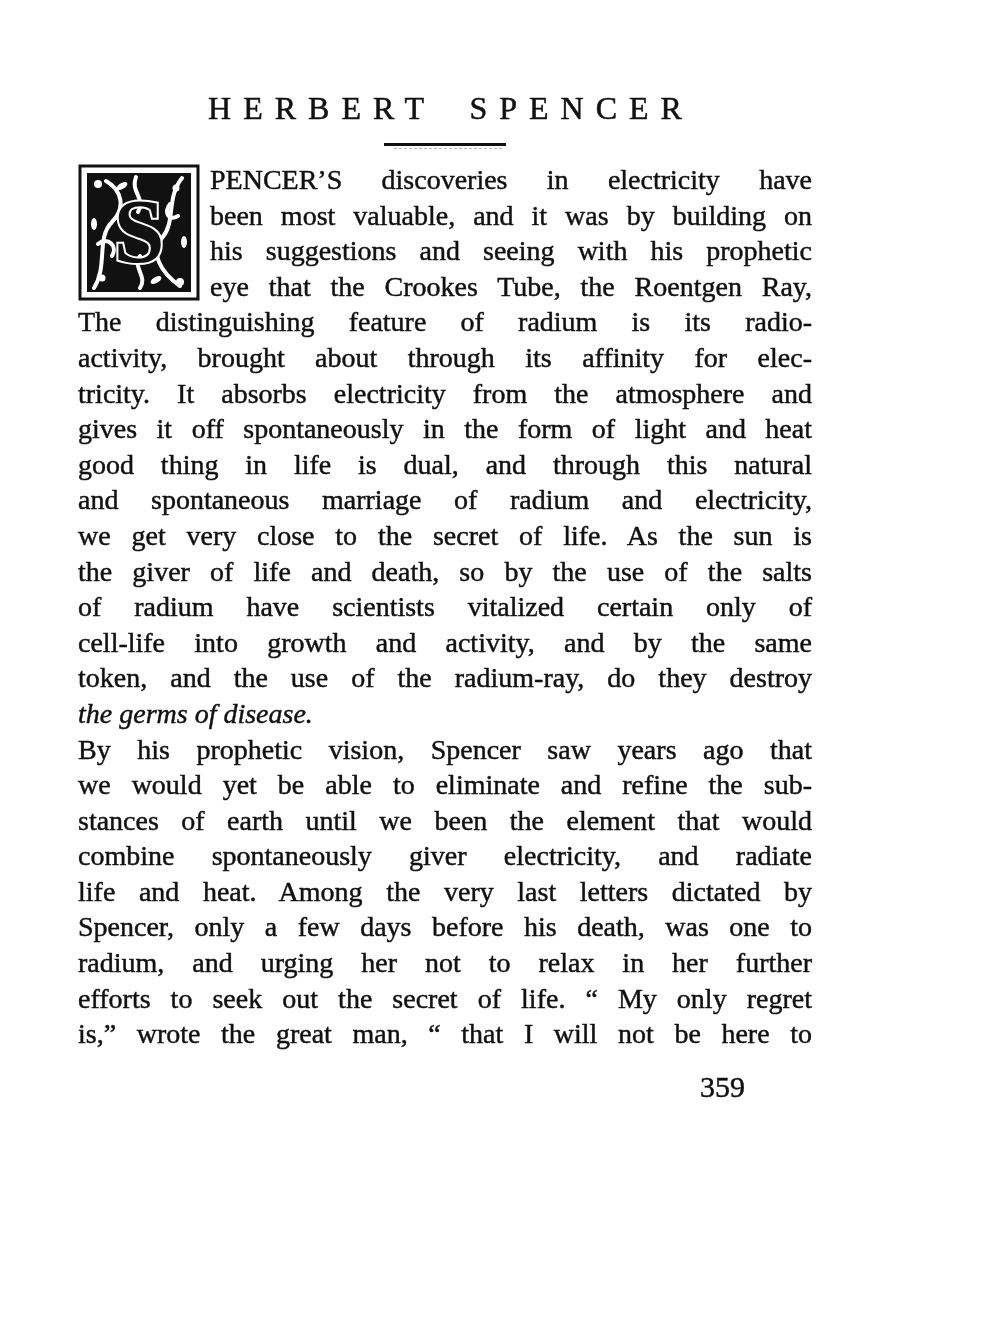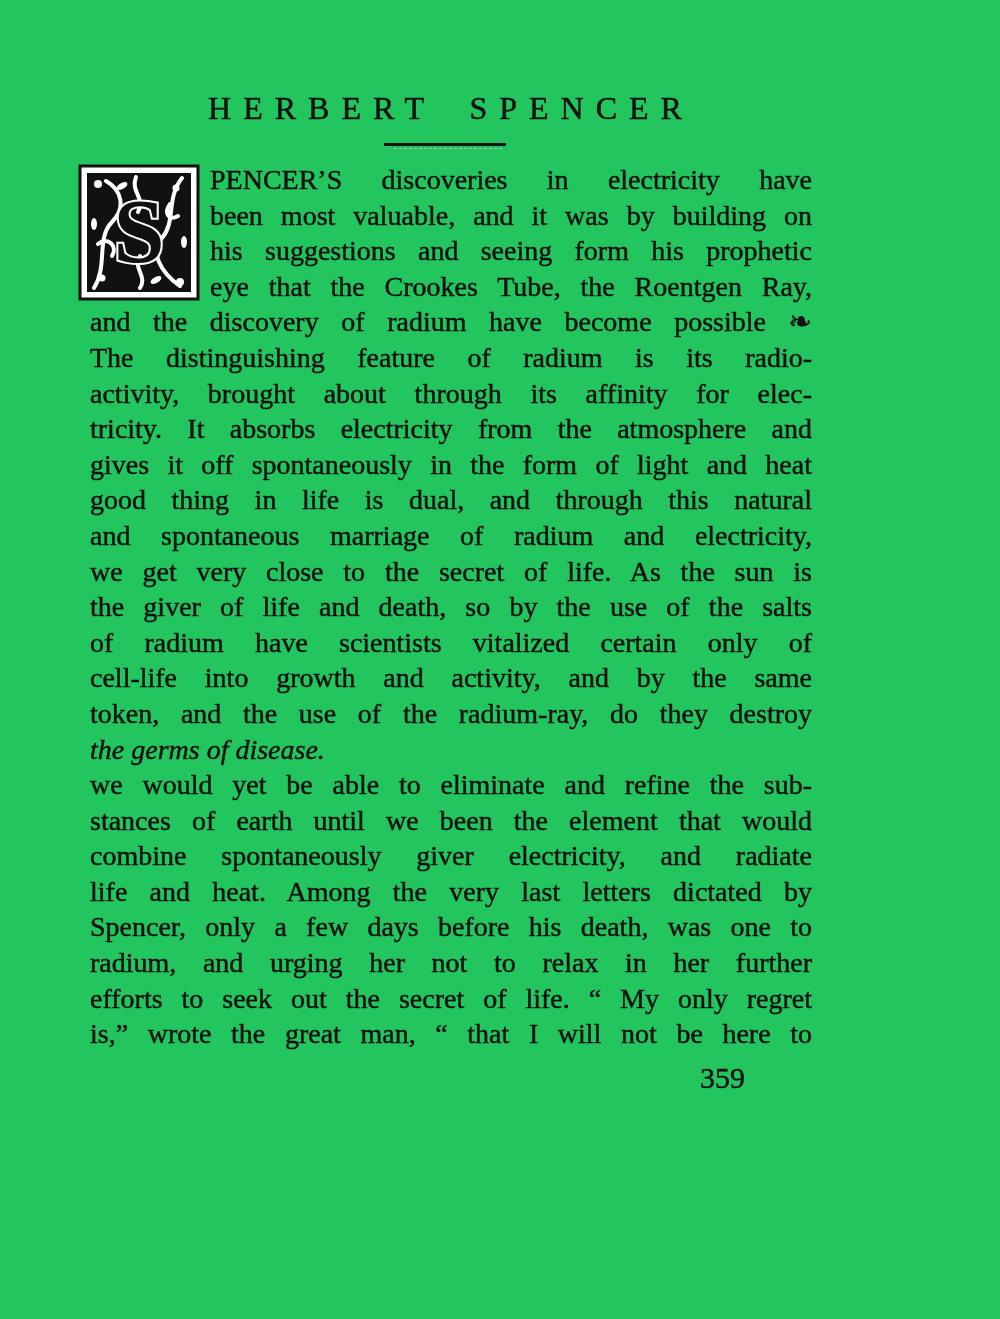--- a/index.html
+++ b/index.html
@@ -1,21 +1,21 @@
 <!DOCTYPE html>
 <html><head>
 <meta charset="utf-8">
 <style>
   * { margin: 0; padding: 0; box-sizing: border-box; }
   html, body { background: #e8e8e8; }
   .page {
     position: relative;
     width: 1000px;
     height: 1319px;
-    background: #22c55e;
+    background: #ffffff;
     margin: 0 auto;
     overflow: hidden;
     color: #111111;
     font-family: "Liberation Serif", "DejaVu Serif", serif;
   }
   .content {
     position: absolute;
     left: 78px;
     top: 0;
     width: 734px;
@@ -54,31 +54,30 @@
     float: left;
     width: 122px;
     height: 137px;
     margin: 2px 10px 0 0;
   }
   .dropcap svg { display: block; width: 100%; height: 100%; }
   .line {
     text-align: justify;
     text-align-last: justify;
     white-space: normal;
-    padding-left: 12px;
   }
   .line.no-just {
     text-align-last: left;
     font-style: italic;
   }
   .page-number {
     text-align: right;
     padding-right: 67px;
     font-size: 30px;
-    margin-top: 9px;
+    margin-top: 18px;
     -webkit-text-stroke: 0.45px #111;
   }
 </style>
 </head>
 <body>
 
 <div class="page">
   <div class="content">
 
     <h1 class="page-title">HERBERT SPENCER</h1>
@@ -114,35 +113,35 @@
             <ellipse cx="106" cy="78" rx="3" ry="6"></ellipse>
           </g>
 
           <text x="61" y="98" text-anchor="middle" font-family="Liberation Serif, DejaVu Serif, serif" font-size="92" font-weight="bold" fill="#111111" stroke="#ffffff" stroke-width="4" paint-order="stroke">S</text>
         </svg>
       </div>
 
       <div>
           <div class="line">PENCER’S discoveries in electricity have</div>
           <div class="line">been most valuable, and it was by building on</div>
-          <div class="line">his suggestions and seeing form his prophetic</div>
+          <div class="line">his suggestions and seeing with his prophetic</div>
           <div class="line">eye that the Crookes Tube, the Roentgen Ray,</div>
-          <div class="line">and the discovery of radium have become possible ❧</div>
           <div class="line">The distinguishing feature of radium is its radio-</div>
           <div class="line">activity, brought about through its affinity for elec-</div>
           <div class="line">tricity. It absorbs electricity from the atmosphere and</div>
           <div class="line">gives it off spontaneously in the form of light and heat</div>
           <div class="line">good thing in life is dual, and through this natural</div>
           <div class="line">and spontaneous marriage of radium and electricity,</div>
           <div class="line">we get very close to the secret of life. As the sun is</div>
           <div class="line">the giver of life and death, so by the use of the salts</div>
           <div class="line">of radium have scientists vitalized certain only of</div>
           <div class="line">cell-life into growth and activity, and by the same</div>
           <div class="line">token, and the use of the radium-ray, do they destroy</div>
           <div class="line no-just">the germs of disease.</div>
+          <div class="line">By his prophetic vision, Spencer saw years ago that</div>
           <div class="line">we would yet be able to eliminate and refine the sub-</div>
           <div class="line">stances of earth until we been the element that would</div>
           <div class="line">combine spontaneously giver electricity, and radiate</div>
           <div class="line">life and heat. Among the very last letters dictated by</div>
           <div class="line">Spencer, only a few days before his death, was one to</div>
           <div class="line">radium, and urging her not to relax in her further</div>
           <div class="line">efforts to seek out the secret of life. “ My only regret</div>
           <div class="line">is,” wrote the great man, “ that I will not be here to</div>
         </div>
 

